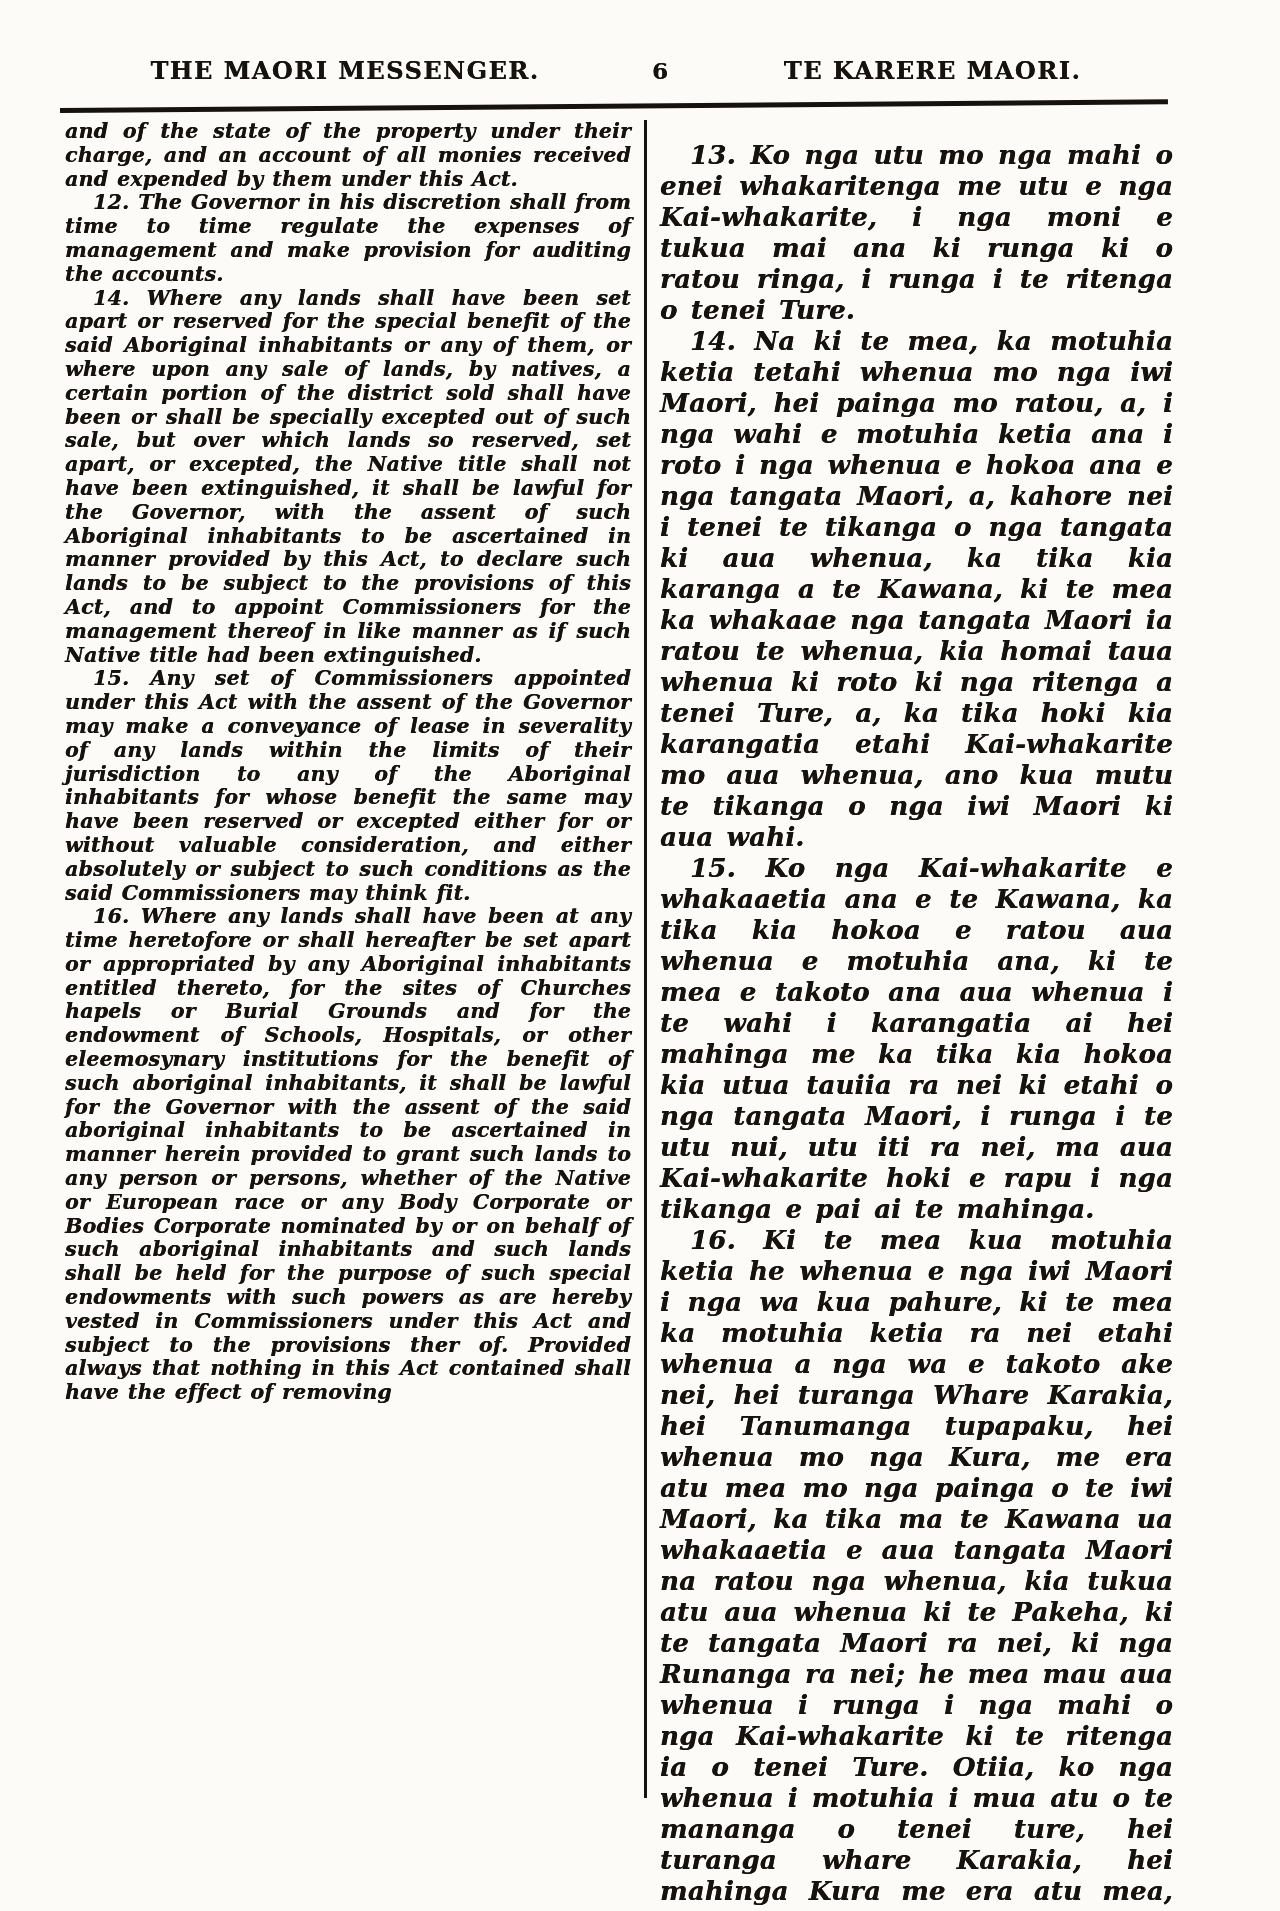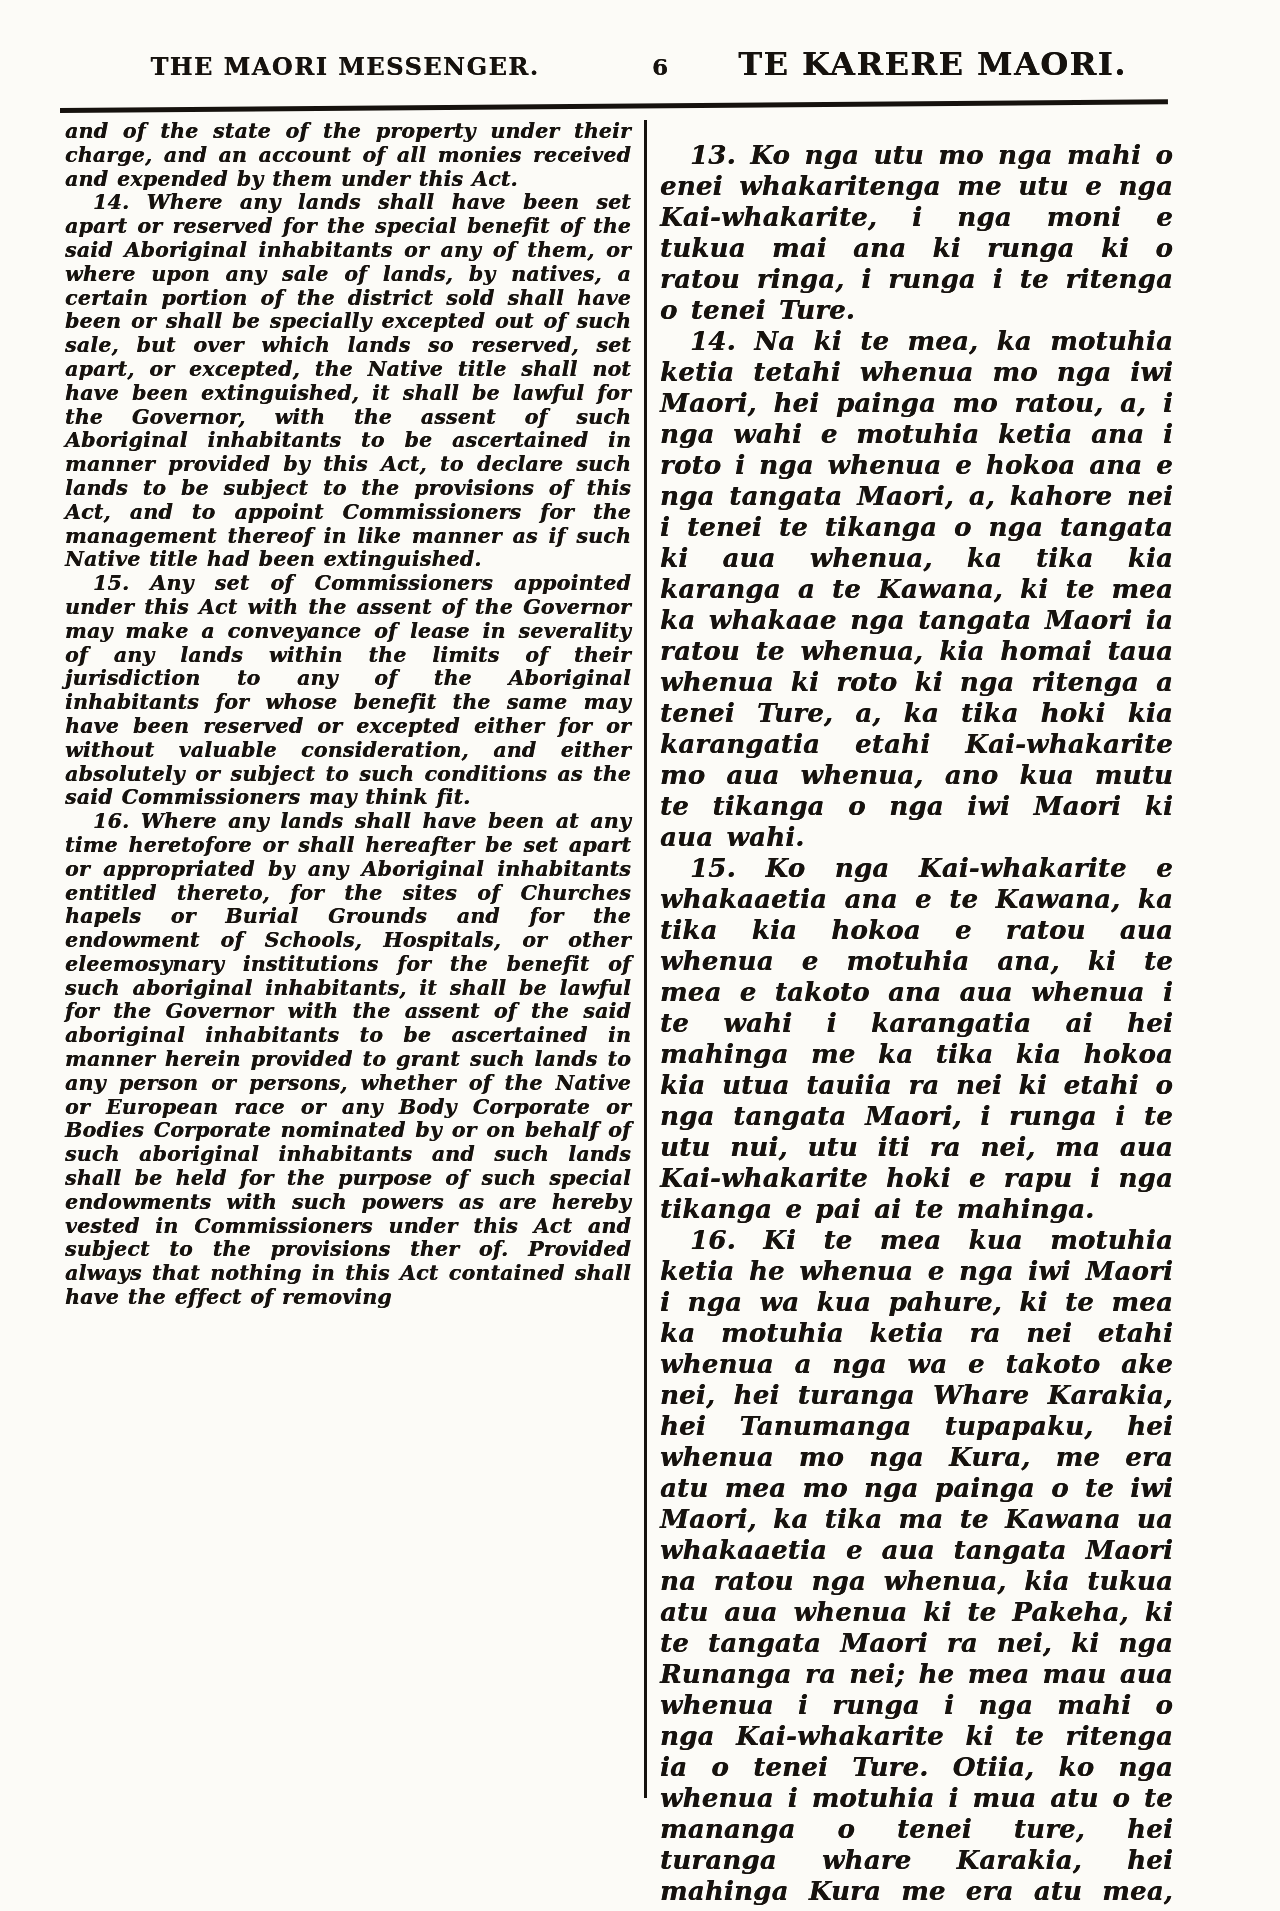--- a/index.html
+++ b/index.html
@@ -8,26 +8,26 @@
     width:1280px; height:1911px;
     margin:0 auto;
     background:#fcfbf7;
     color:#16120e;
     font-family:"DejaVu Serif", serif;
     font-weight:700;
     overflow:hidden;
     text-shadow:0.3px 0 0 currentColor;
   }
   .masthead {
-    position:absolute; top:45px; left:65px; width:1105px;
+    position:absolute; top:56px; left:65px; width:1105px;
     display:flex; align-items:baseline;
   }
   .mast-left  { width:560px; text-align:center; font-size:24px; letter-spacing:1.5px; }
   .mast-num   { width:70px;  text-align:center; font-size:23px; }
-  .mast-right { flex:1;      text-align:center; font-size:32px; letter-spacing:1.5px; }
+  .mast-right { flex:1;      text-align:center; font-size:24px; letter-spacing:1.5px; }
   .rule {
     position:absolute; top:108px; left:60px; width:1108px; height:5px;
     background:#16120e;
     transform:rotate(-0.45deg);
     transform-origin:left center;
   }
   .columns {
     position:absolute; top:120px; left:65px; width:1108px;
     display:flex; align-items:flex-start;font-style:italic;
   }
@@ -66,20 +66,21 @@
     <div class="mast-num">6</div>
     <div class="mast-right">TE KARERE MAORI.</div>
   </header>
 
   <div class="rule"></div>
 
   <main class="columns">
 
     <section class="col col-en">
       <p class="cont">and of the state of the property under their charge, and an account of all monies received and expended by them under this Act.</p>
+      <p>12. The Governor in his discretion shall from time to time regulate the expenses of management and make provision for auditing the accounts.</p>
       <p>14. Where any lands shall have been set apart or reserved for the special benefit of the said Aboriginal inhabitants or any of them, or where upon any sale of lands, by natives, a certain portion of the district sold shall have been or shall be specially excepted out of such sale, but over which lands so reserved, set apart, or excepted, the Native title shall not have been extinguished, it shall be lawful for the Governor, with the assent of such Aboriginal inhabitants to be ascertained in manner provided by this Act, to declare such lands to be subject to the provisions of this Act, and to appoint Commissioners for the management thereof in like manner as if such Native title had been extinguished.</p>
       <p>15. Any set of Commissioners appointed under this Act with the assent of the Governor may make a conveyance of lease in severality of any lands within the limits of their jurisdiction to any of the Aboriginal inhabitants for whose benefit the same may have been reserved or excepted either for or without valuable consideration, and either absolutely or subject to such conditions as the said Commissioners may think fit.</p>
       <p>16. Where any lands shall have been at any time heretofore or shall hereafter be set apart or appropriated by any Aboriginal inhabitants entitled thereto, for the sites of Churches hapels or Burial Grounds and for the endowment of Schools, Hospitals, or other eleemosynary institutions for the benefit of such aboriginal inhabitants, it shall be lawful for the Governor with the assent of the said aboriginal inhabitants to be ascertained in manner herein provided to grant such lands to any person or persons, whether of the Native or European race or any Body Corporate or Bodies Corporate nominated by or on behalf of such aboriginal inhabitants and such lands shall be held for the purpose of such special endowments with such powers as are hereby vested in Commissioners under this Act and subject to the provisions ther of. Provided always that nothing in this Act contained shall have the effect of removing</p>
     </section>
 
     <div class="divider"></div>
 
     <section class="col col-mi">
       <p>13. Ko nga utu mo nga mahi o enei whakaritenga me utu e nga Kai-whakarite, i nga moni e tukua mai ana ki runga ki o ratou ringa, i runga i te ritenga o tenei Ture.</p>
       <p>14. Na ki te mea, ka motuhia ketia tetahi whenua mo nga iwi Maori, hei painga mo ratou, a, i nga wahi e motuhia ketia ana i roto i nga whenua e hokoa ana e nga tangata Maori, a, kahore nei i tenei te tikanga o nga tangata ki aua whenua, ka tika kia karanga a te Kawana, ki te mea ka whakaae nga tangata Maori ia ratou te whenua, kia homai taua whenua ki roto ki nga ritenga a tenei Ture, a, ka tika hoki kia karangatia etahi Kai-whakarite mo aua whenua, ano kua mutu te tikanga o nga iwi Maori ki aua wahi.</p>

